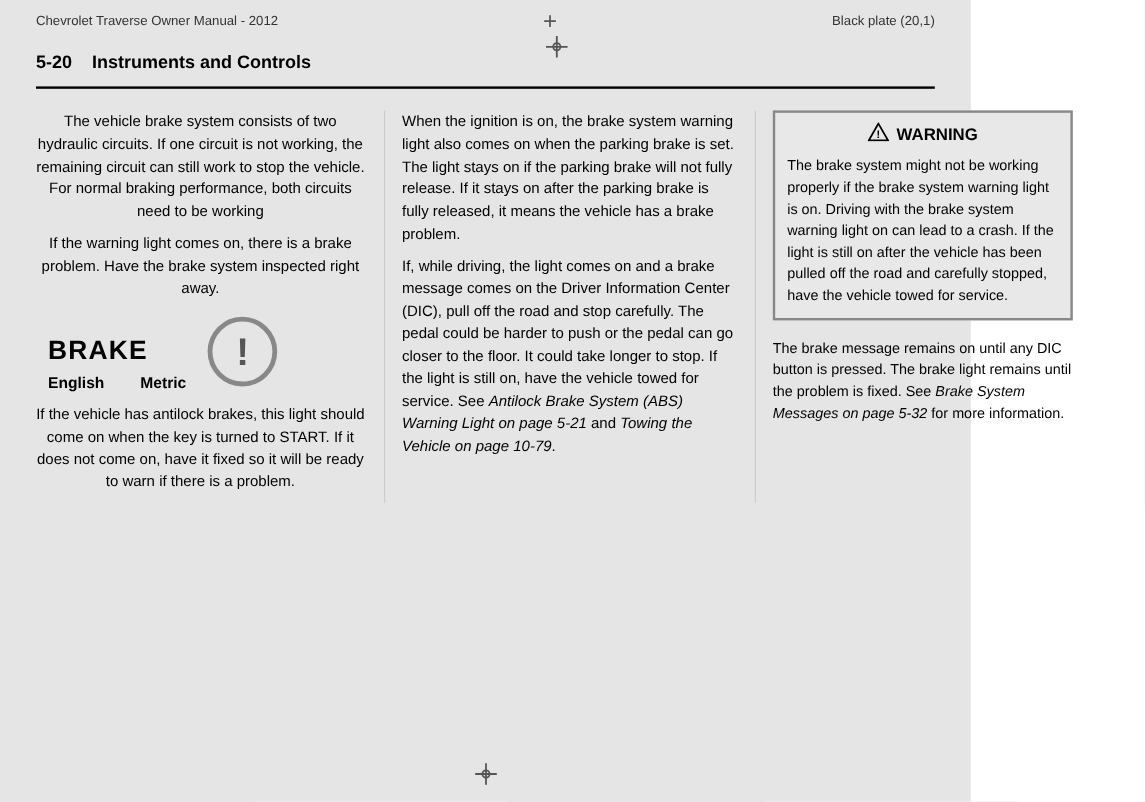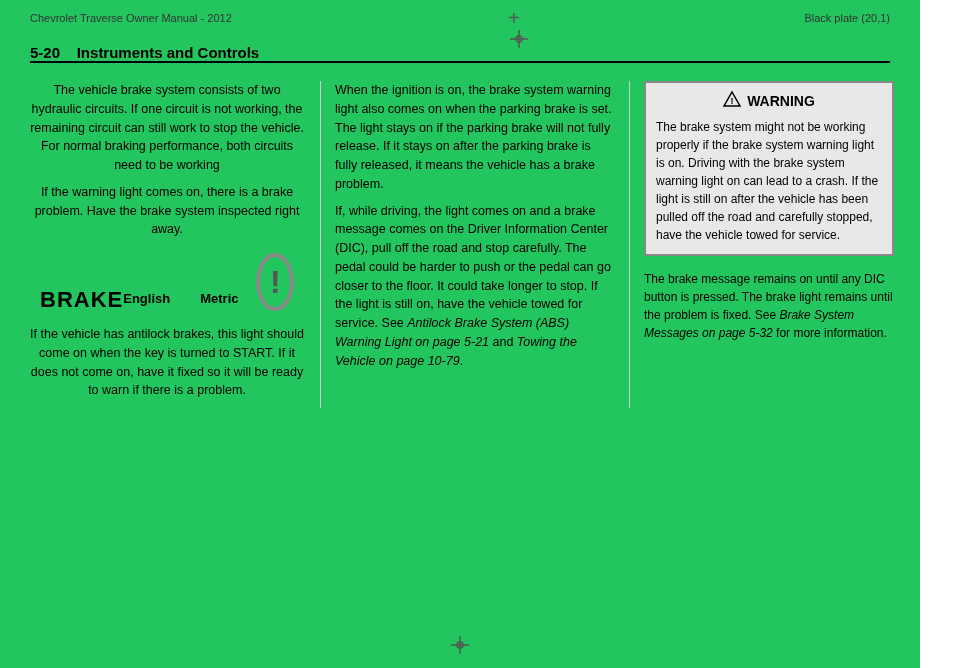--- a/index.html
+++ b/index.html
@@ -6,23 +6,23 @@
     body {
       background: #fff;
       font-family: Arial, Helvetica, sans-serif;
       font-size: 13px;
       color: #000;
       width: 954px;
       min-height: 668px;
     }
 
     .page-wrapper {
-      width: 920px;
+      width: 809px;
       min-height: 668px;
-      background: #22c55e;
+      background: #e5e5e5;
       position: relative;
       padding: 0;
     }
 
     
     .page-header {
       display: flex;
       justify-content: space-between;
       align-items: center;
       padding: 8px 30px 6px 30px;
@@ -50,21 +50,21 @@
     }
     .page-header .right-text {
       font-size: 11px;
       color: #333;
     }
 
     
     .section-header {
       margin: 10px 30px 8px 30px;
       border-bottom: 2px solid #000;
-      padding-bottom: 0;
+      padding-bottom: 11px;
     }
     .section-header h2 {
       font-size: 15px;
       font-weight: bold;
     }
 
     
     .main-content {
       display: flex;
       flex-direction: row;
@@ -96,21 +96,21 @@
     
     .brake-diagram {
       display: flex;
       flex-direction: row;
       align-items: flex-end;
       margin: 14px 0 10px 0;
       padding: 0 10px;
     }
     .brake-label-section {
       display: flex;
-      flex-direction: row;
+      flex-direction: column;
       align-items: flex-start;
     }
     .brake-word {
       font-size: 22px;
       font-weight: bold;
       letter-spacing: 1px;
       margin-bottom: 2px;
     }
     .brake-sublabels {
       display: flex;

